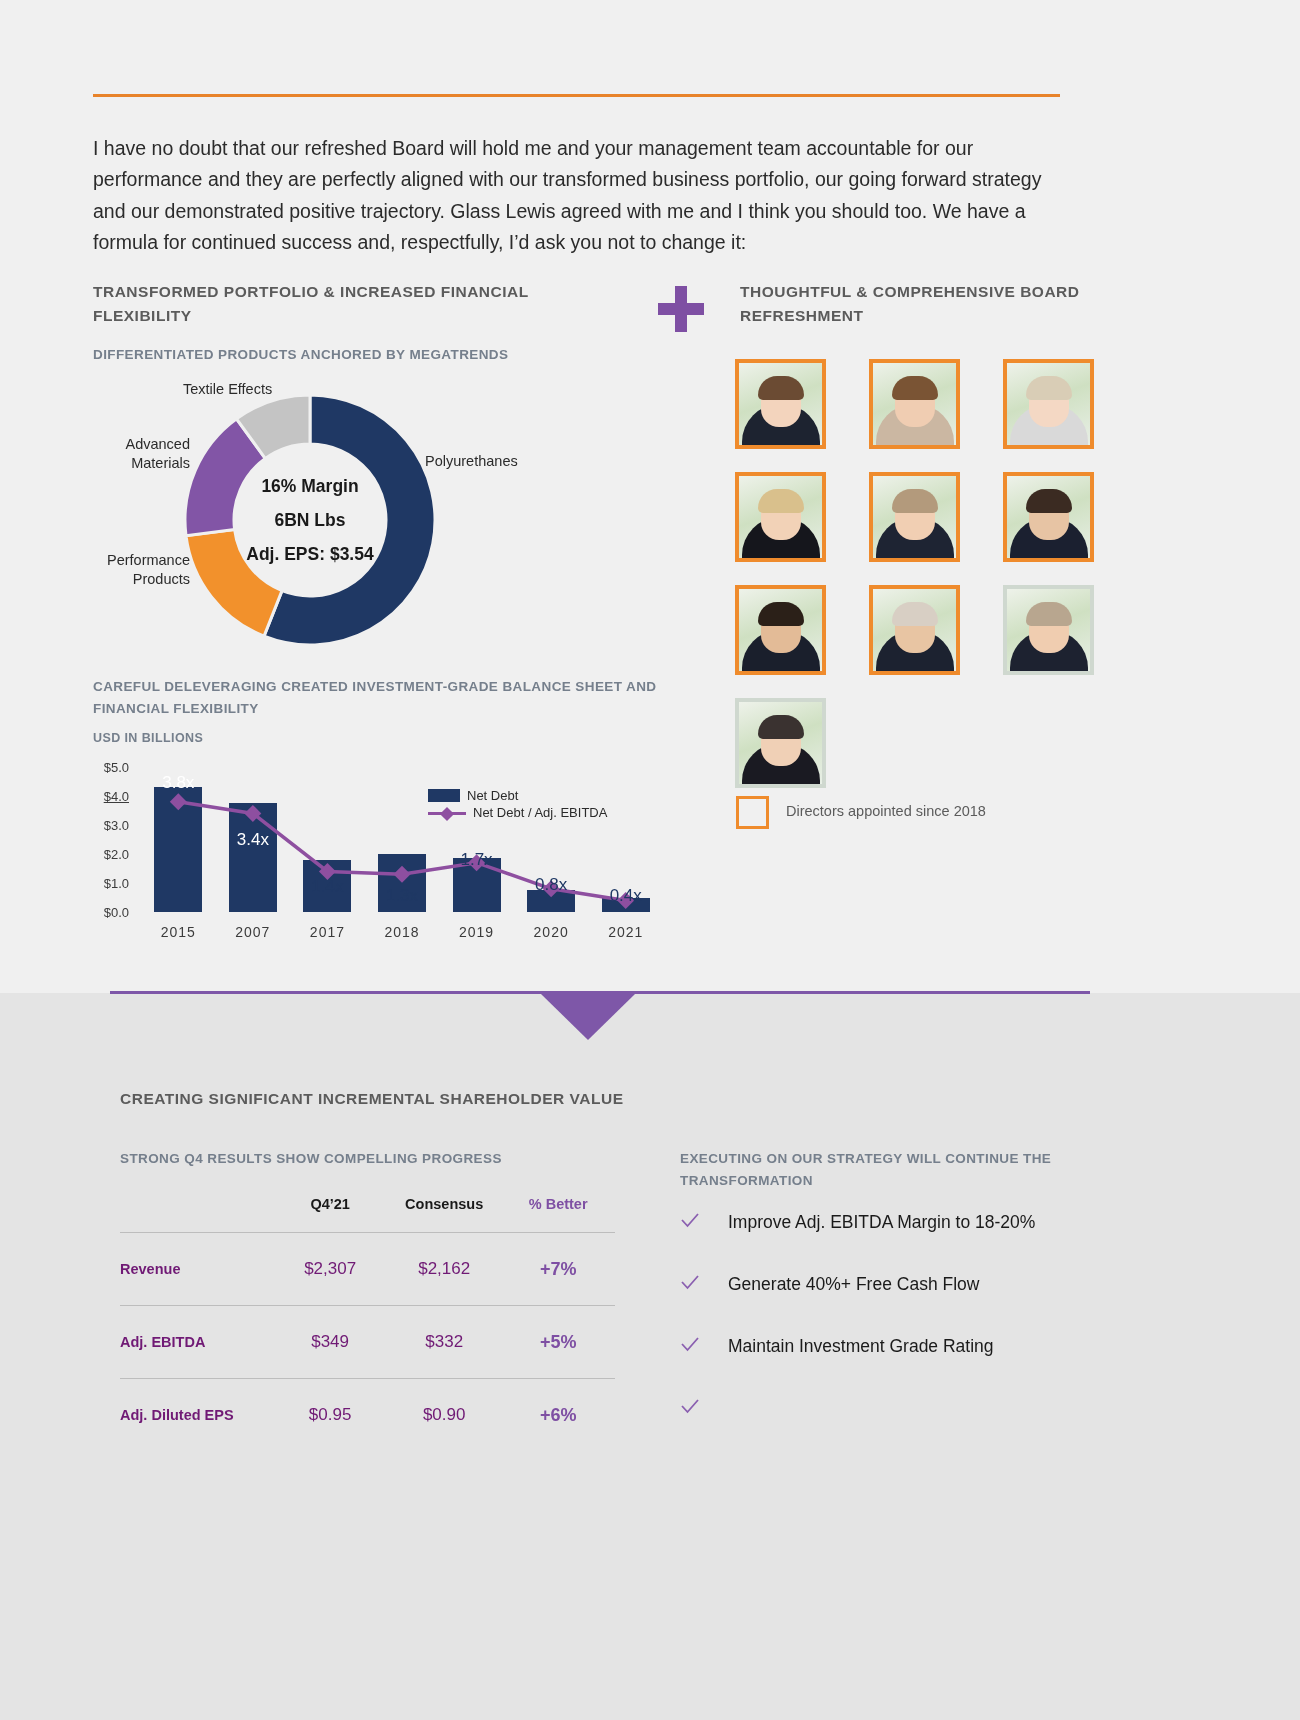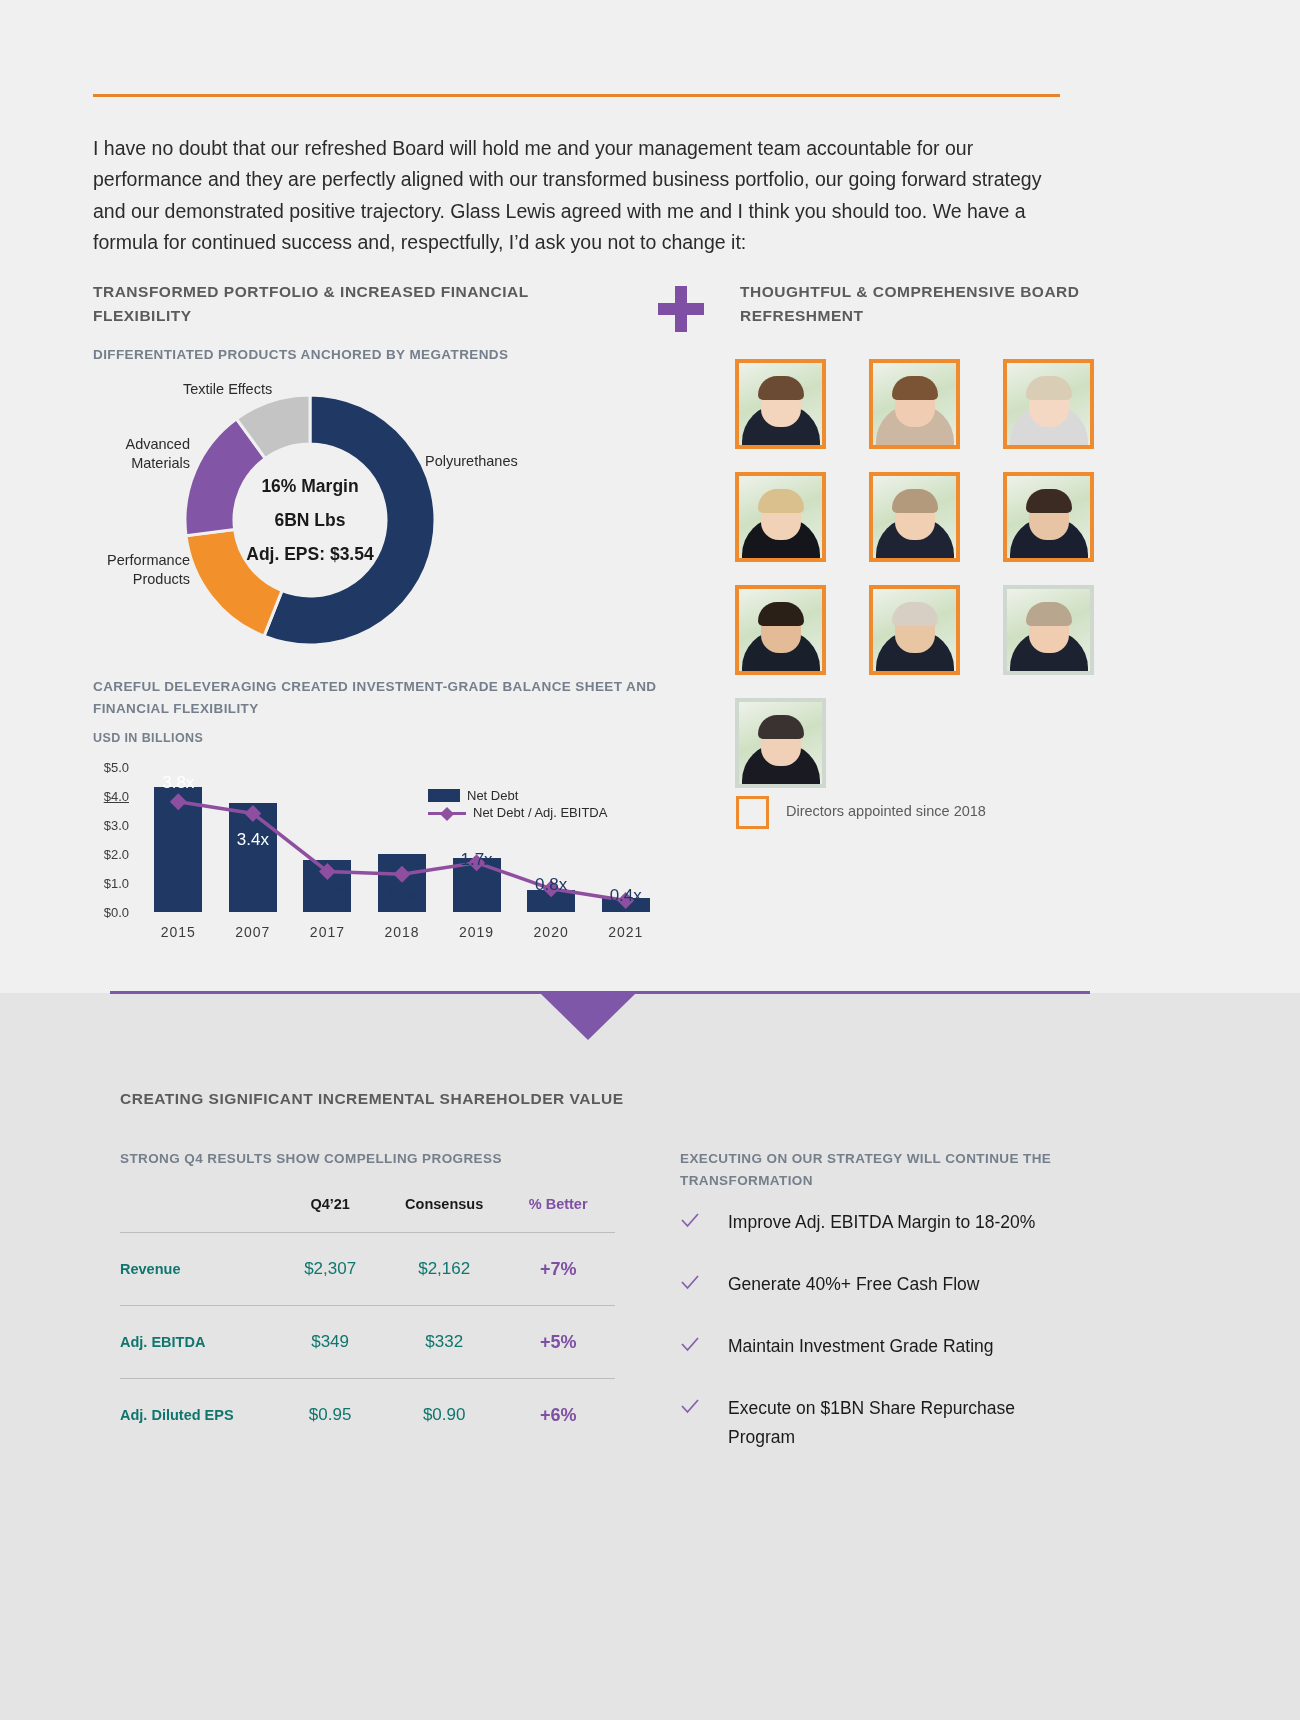--- a/index.html
+++ b/index.html
@@ -112,21 +112,21 @@
   #table-title { position:absolute; left:120px; top:1148px; width:560px; }
   #value-table { position:absolute; left:120px; top:1196px; width:495px; border-collapse:collapse; }
   #value-table th, #value-table td { padding:0; }
   #value-table thead th {
     font-size:14.5px; font-weight:bold; color:#1a1a1a; padding-bottom:20px;
     text-align:center;
   }
   #value-table thead th.rowhead { text-align:left; }
   #value-table thead th.better { color:#7e4fa3; }
   #value-table tbody tr { border-top:1px solid #bdbdbd; }
-  #value-table tbody td { height:73px; text-align:center; font-size:17px; color:#0f766e; }
+  #value-table tbody td { height:73px; text-align:center; font-size:17px; color:#701a75; }
   #value-table tbody td.rowhead { text-align:left; font-size:14.5px; font-weight:bold; }
   #value-table tbody td.better { color:#7e4fa3; font-weight:bold; font-size:18px; }
 
   #bullets-title { position:absolute; left:680px; top:1148px; width:400px; }
   #bullets { position:absolute; left:680px; top:1208px; width:400px; }
   .bullet { display:flex; gap:28px; margin-bottom:33px; align-items:flex-start; }
   .check { width:20px; height:20px; flex:0 0 20px; margin-top:3px; }
   .bullet span { font-size:17.5px; color:#1a1a1a; line-height:29px; }
 </style>
 </head>
@@ -370,18 +370,17 @@
     <div class="bullet">
       <svg class="check" viewBox="0 0 20 20">
         <path d="M2 9 L7.5 15 L18 3" fill="none" stroke="#8a5fb0" stroke-width="1.8"></path>
       </svg>
       <span>Maintain Investment Grade Rating</span>
     </div>
     <div class="bullet">
       <svg class="check" viewBox="0 0 20 20">
         <path d="M2 9 L7.5 15 L18 3" fill="none" stroke="#8a5fb0" stroke-width="1.8"></path>
       </svg>
-      <span>Execute on $1BN Share Repurchase Program</span>
     </div>
   </div>
 
 <div class="purple-rule"></div>
 <div class="purple-arrow"></div>
 
 </body></html>

